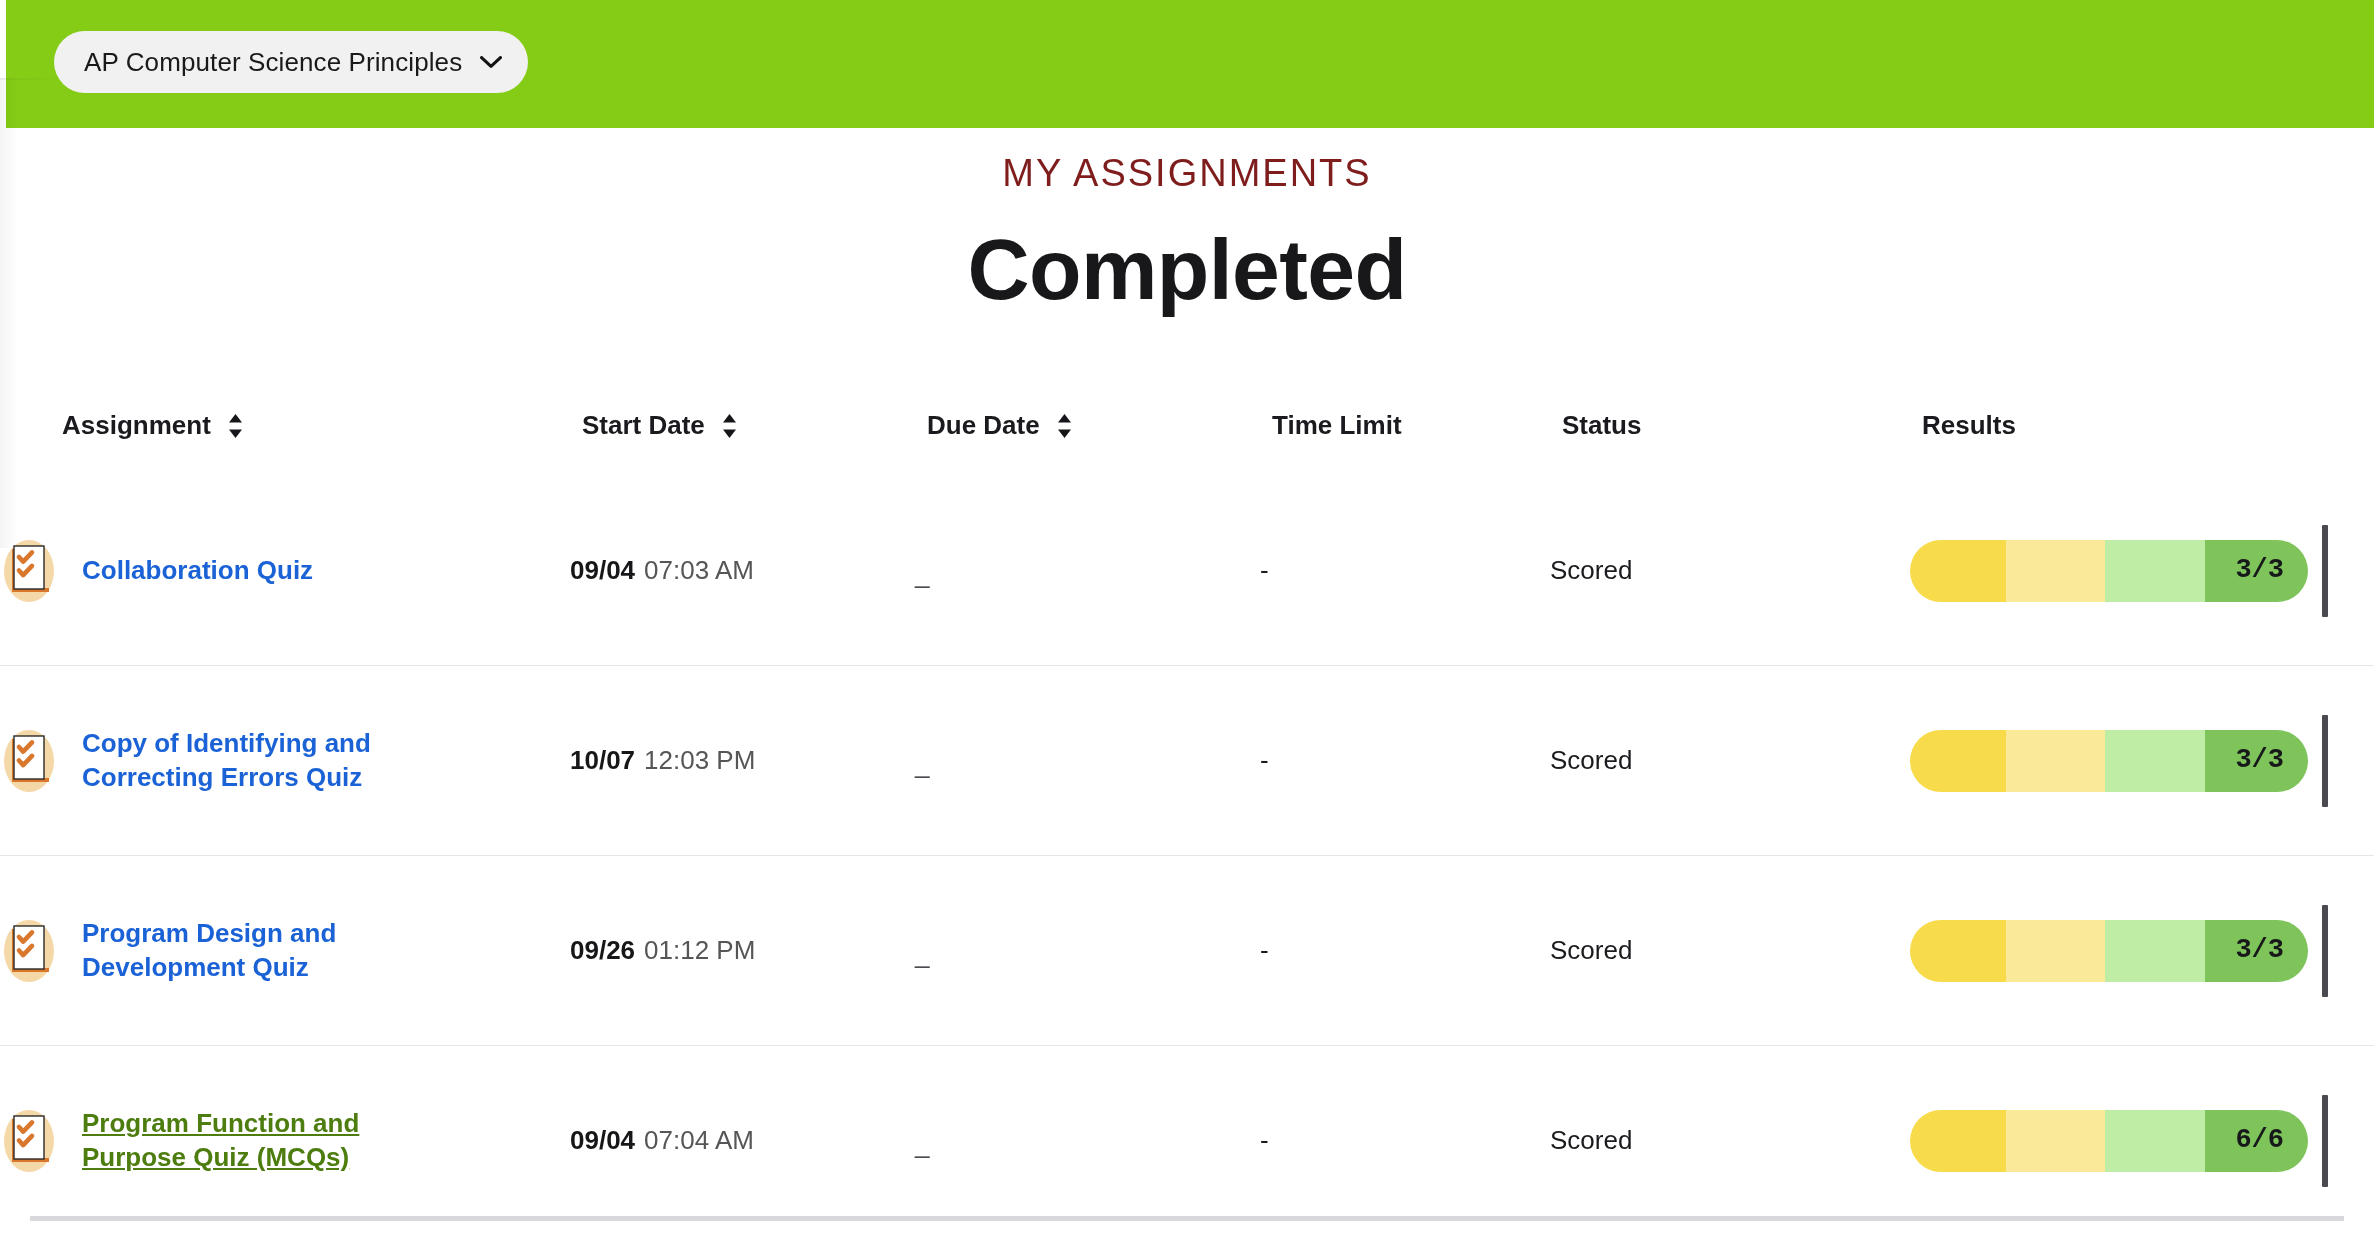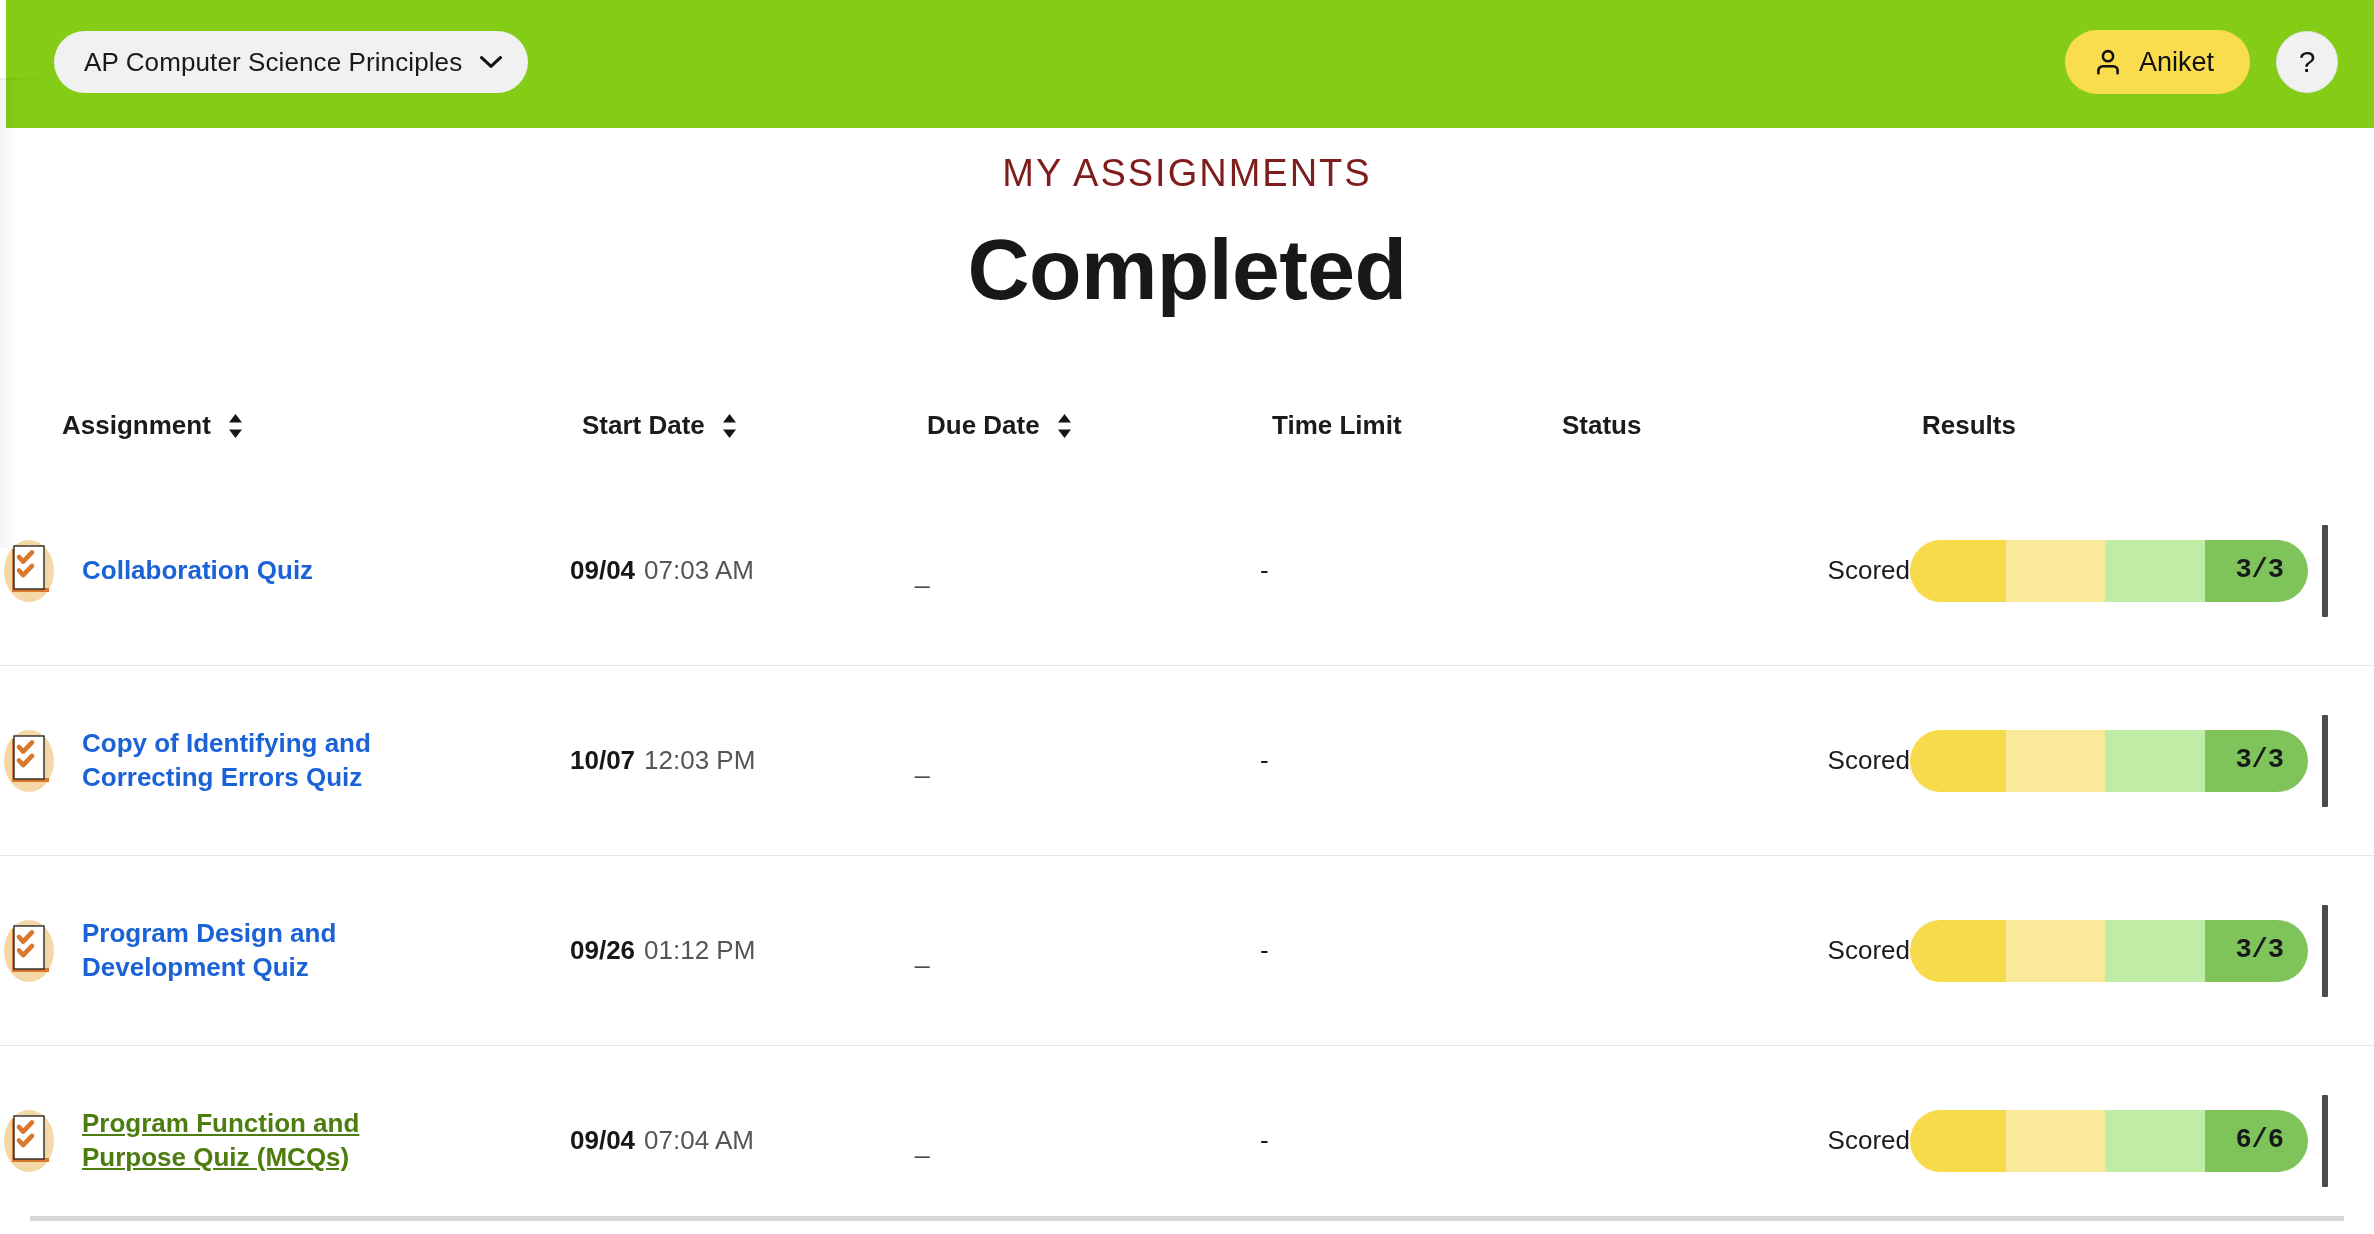--- a/index.html
+++ b/index.html
@@ -235,21 +235,21 @@
   }
   .empty-dash {
     display: inline-block;
     color: #4b4b52;
     font-size: 26px;
     font-weight: 400;
     position: relative;
     top: 4px;
   }
   .time-limit-cell { color: #2a2a2e; font-size: 26px; }
-  .status-cell { color: #1e1e22; font-size: 26px; text-align: right; }
+  .status-cell { color: #1e1e22; font-size: 26px; }
 
   
   .results-cell { padding-right: 40px; }
   .results-inner {
     position: relative;
     display: flex;
     align-items: center;
     height: 66px;
   }
   .score-bar {
@@ -299,35 +299,20 @@
 
     <button class="course-pill">
       <span class="course-pill-label">AP Computer Science Principles</span>
       <span>
         <svg class="chevron-down" viewBox="0 0 22 13" fill="none" aria-hidden="true">
           <path d="M1.6 1.6 L11 10.4 L20.4 1.6" stroke="#141414" stroke-width="3.1" stroke-linecap="round" stroke-linejoin="round"></path>
         </svg>
       </span>
     </button>
 
-    <div class="topbar-right">
-      <button class="user-pill">
-        <span>
-          <svg class="user-icon" viewBox="0 0 30 30" fill="none" aria-hidden="true">
-            <circle cx="15" cy="9.2" r="5.1" stroke="#111111" stroke-width="2.6"></circle>
-            <path d="M5.4 26.2 v-2.6 a4.4 4.4 0 0 1 4.4-4.4 h10.4 a4.4 4.4 0 0 1 4.4 4.4 v2.6" stroke="#111111" stroke-width="2.6" stroke-linecap="round"></path>
-          </svg>
-        </span>
-        <span class="user-name">Aniket</span>
-      </button>
-
-      <button class="help-btn">
-        <span>?</span>
-      </button>
-    </div>
   </div>
 
   <div class="page-edge-corner"></div>
   <div class="page-edge-shade"></div>
 
   <div class="heading-block">
     <div class="eyebrow">MY ASSIGNMENTS</div>
     <div class="page-title">Completed</div>
   </div>
 

